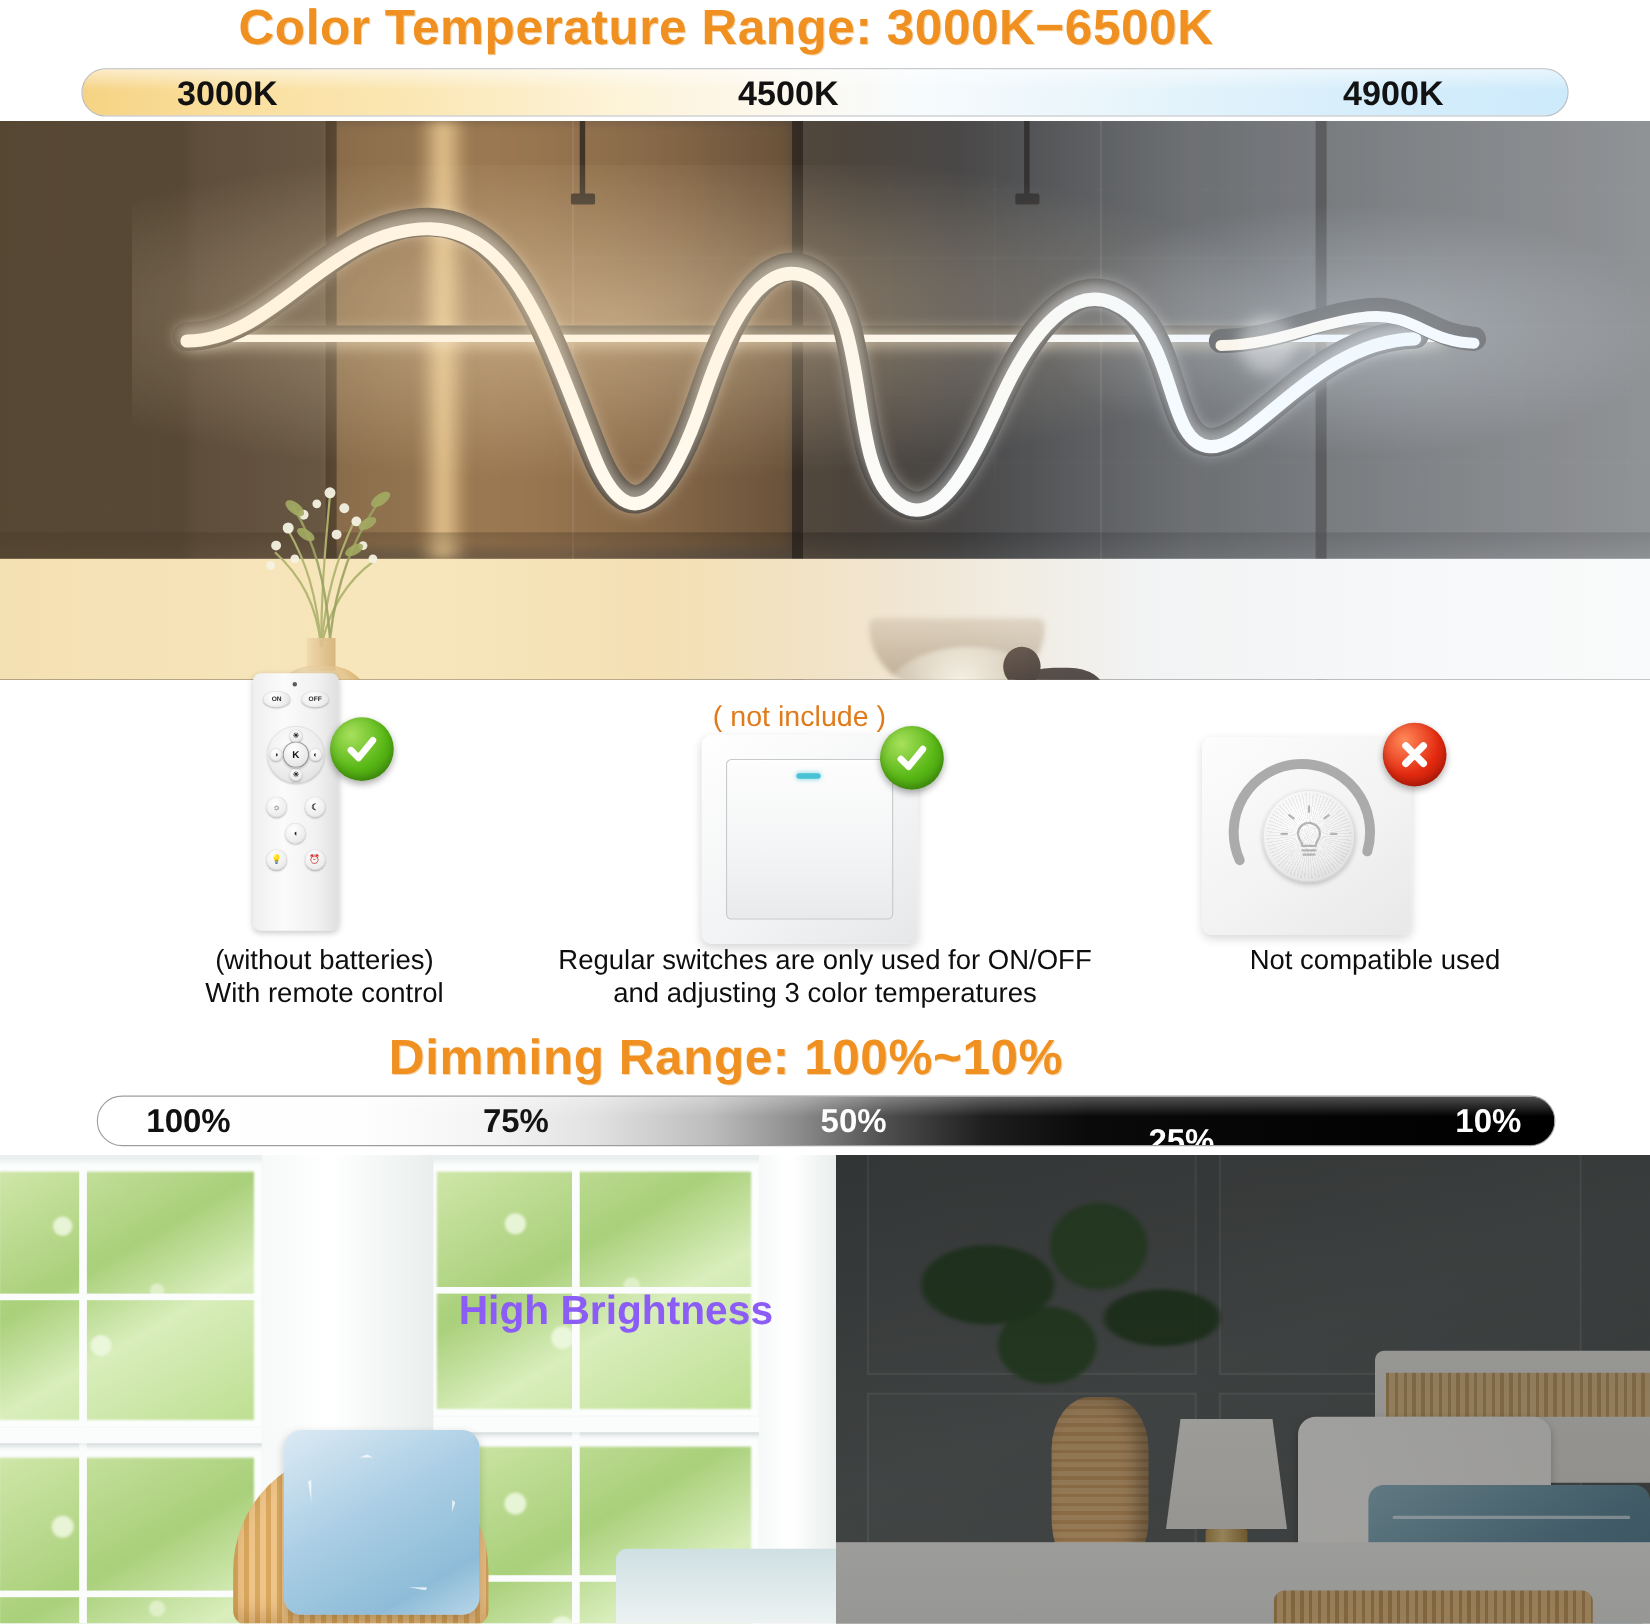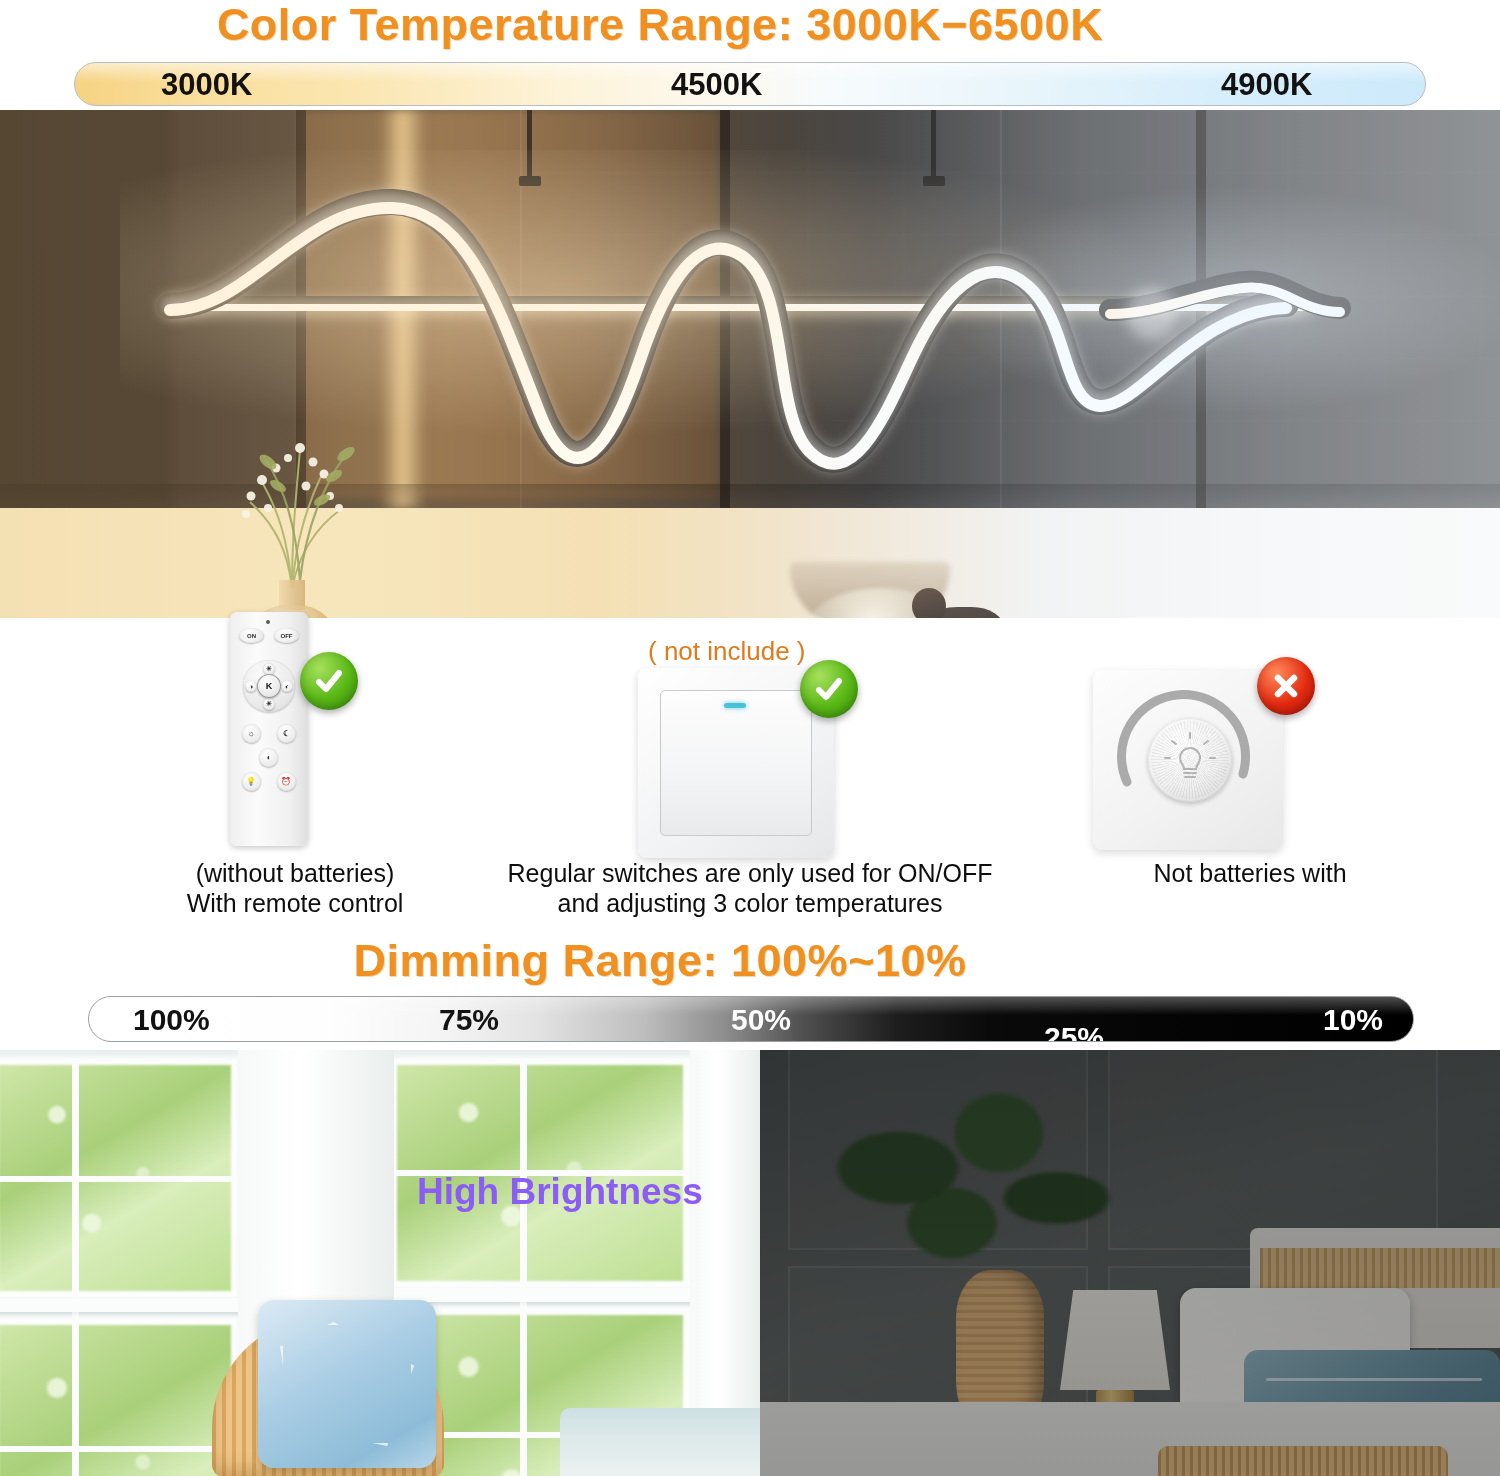--- a/index.html
+++ b/index.html
@@ -300,21 +300,21 @@
   #dim-bar .sheen {
     position:absolute; left:0; top:0; width:100%; height:42%;
     background: linear-gradient(to bottom, rgba(255,255,255,.30), rgba(255,255,255,0));
   }
   .dim-label {
     position:absolute; top:0; height:46px; line-height:46px;
     font-size:30px; font-weight:700; white-space:nowrap;
   }
   #dim-l1 { left:44px;   color:#111; }
   #dim-l2 { left:350px;  color:#141414; }
-  #dim-l3 { left:642px;  color:#fdfdfd; }
+  #dim-l3 { left:657px;  color:#fdfdfd; }
   #dim-l4 { left:955px;  color:#ffffff;margin-top:18px; }
   #dim-l5 { left:1234px; color:#ffffff; }
 
   
   #bottom { position:absolute; left:0; top:1050px; width:1500px; height:426px; display:flex; }
   .photo { position:relative; height:426px; overflow:hidden; }
   #photo-high { width:760px; background:#eef2f1; }
   #photo-low  { width:740px; background:#3c3f3e; }
   .photo-label {
     position:absolute; font-size:37px; font-weight:700; white-space:nowrap; z-index:6;
@@ -585,21 +585,21 @@
 
     <div class="feat" id="feat-2">
       <div class="feat-caption" id="cap-2">
         <div>Regular switches are only used for ON/OFF</div>
         <div>and adjusting 3 color temperatures</div>
       </div>
     </div>
 
     <div class="feat" id="feat-3">
       <div class="feat-caption" id="cap-3">
-        <div>Not batteries with</div>
+        <div>Not compatible used</div>
       </div>
     </div>
   </div>
 
   <div id="remote">
     <div class="rled"></div>
     <div class="rbtn" style="left:9px;  top:16px; width:25px; height:15px;">ON</div>
     <div class="rbtn" style="left:44px; top:16px; width:25px; height:15px;">OFF</div>
 
     <div class="rpad"></div>

